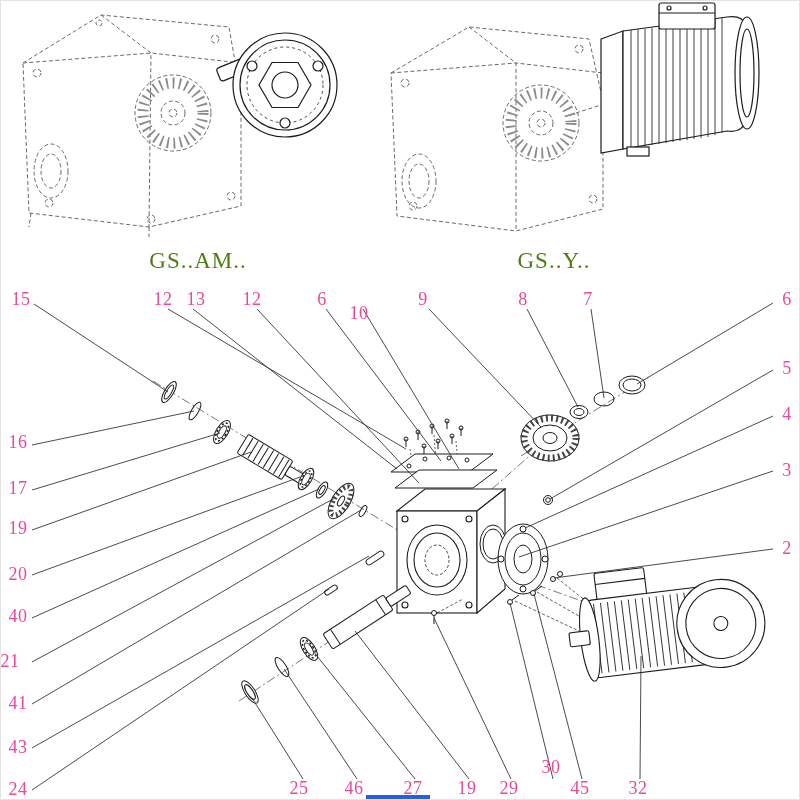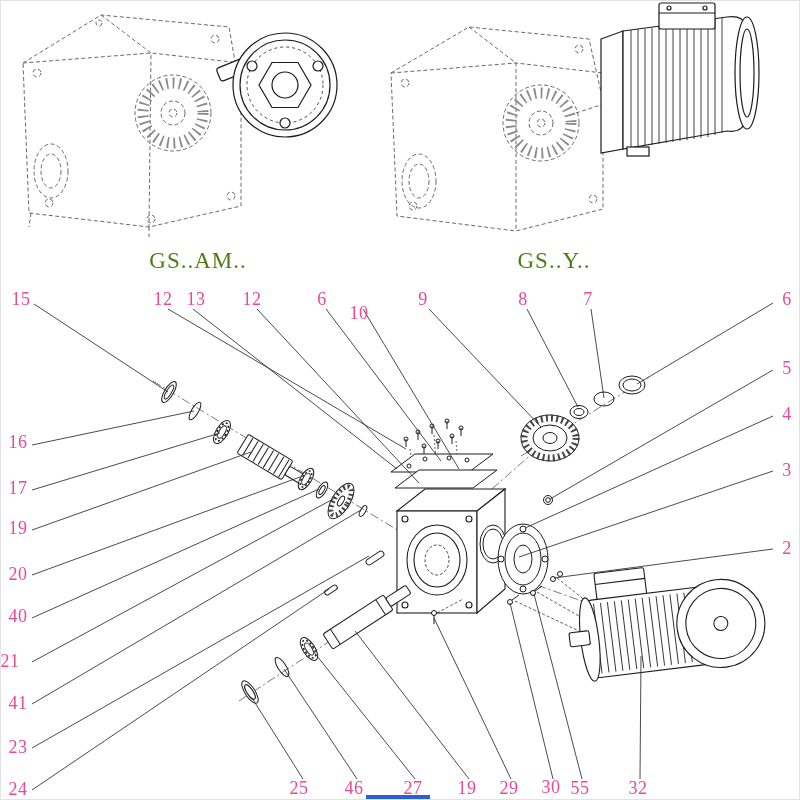--- a/index.html
+++ b/index.html
@@ -370,30 +370,30 @@
 <div class="callout" style="left:522px;top:298px">8</div>
 <div class="callout" style="left:587px;top:298px">7</div>
 <div class="callout" style="left:786px;top:298px">6</div>
 <div class="callout" style="left:17px;top:441px">16</div>
 <div class="callout" style="left:17px;top:487px">17</div>
 <div class="callout" style="left:17px;top:527px">19</div>
 <div class="callout" style="left:17px;top:573px">20</div>
 <div class="callout" style="left:17px;top:615px">40</div>
 <div class="callout" style="left:9px;top:660px">21</div>
 <div class="callout" style="left:17px;top:702px">41</div>
-<div class="callout" style="left:17px;top:746px">23</div>
+<div class="callout" style="left:17px;top:746px">43</div>
 <div class="callout" style="left:17px;top:788px">24</div>
 <div class="callout" style="left:786px;top:367px">5</div>
 <div class="callout" style="left:786px;top:413px">4</div>
 <div class="callout" style="left:786px;top:469px">3</div>
 <div class="callout" style="left:786px;top:547px">2</div>
 <div class="callout" style="left:298px;top:787px">25</div>
 <div class="callout" style="left:353px;top:787px">46</div>
 <div class="callout" style="left:412px;top:787px">27</div>
 <div class="callout" style="left:466px;top:787px">19</div>
 <div class="callout" style="left:508px;top:787px">29</div>
-<div class="callout" style="left:550px;top:786px">30</div>
-<div class="callout" style="left:579px;top:787px">55</div>
+<div class="callout" style="left:550px;top:766px">30</div>
+<div class="callout" style="left:579px;top:787px">45</div>
 <div class="callout" style="left:637px;top:787px">32</div>
 
 <div class="blue-line"></div>
 
 </div>
 
 </body></html>

